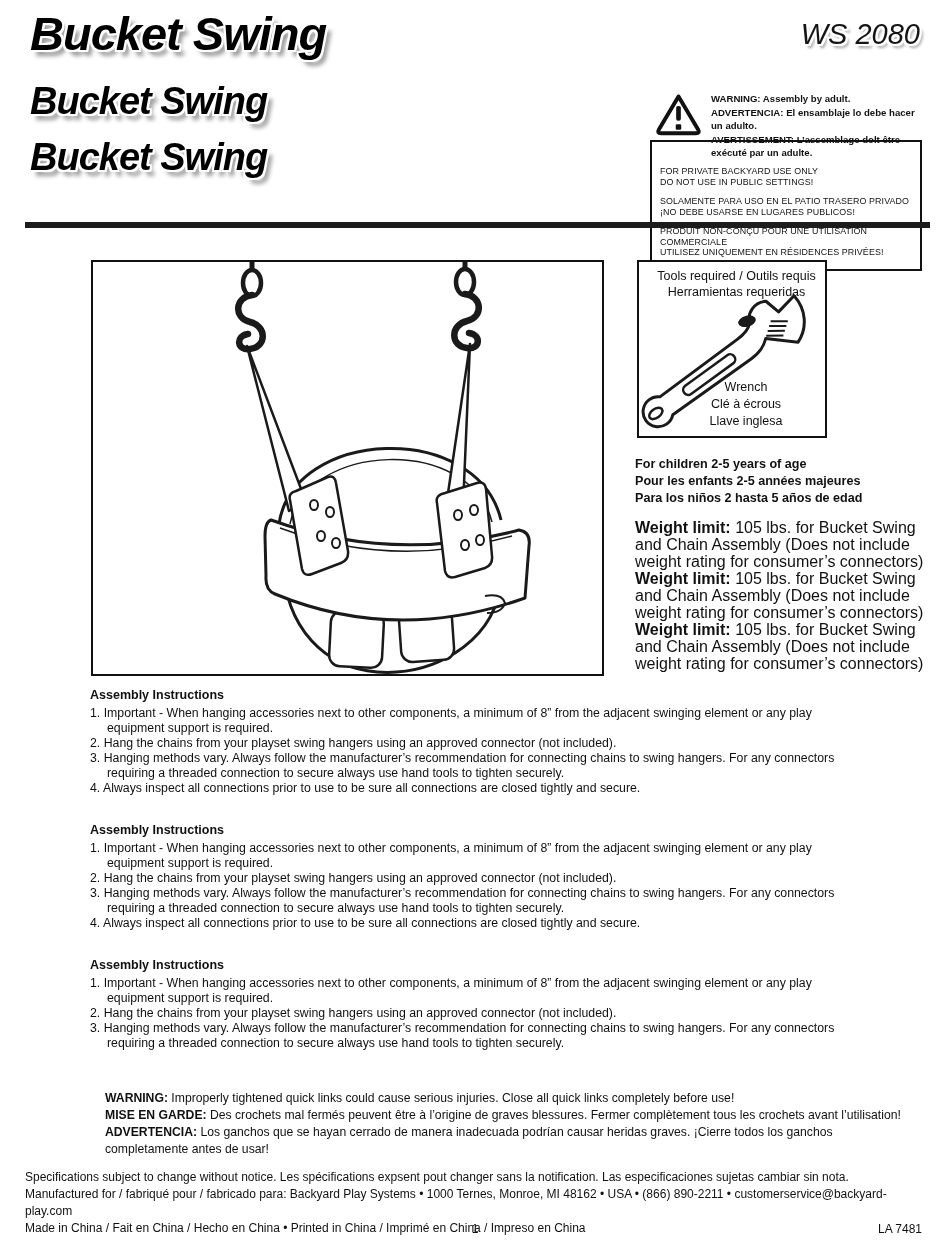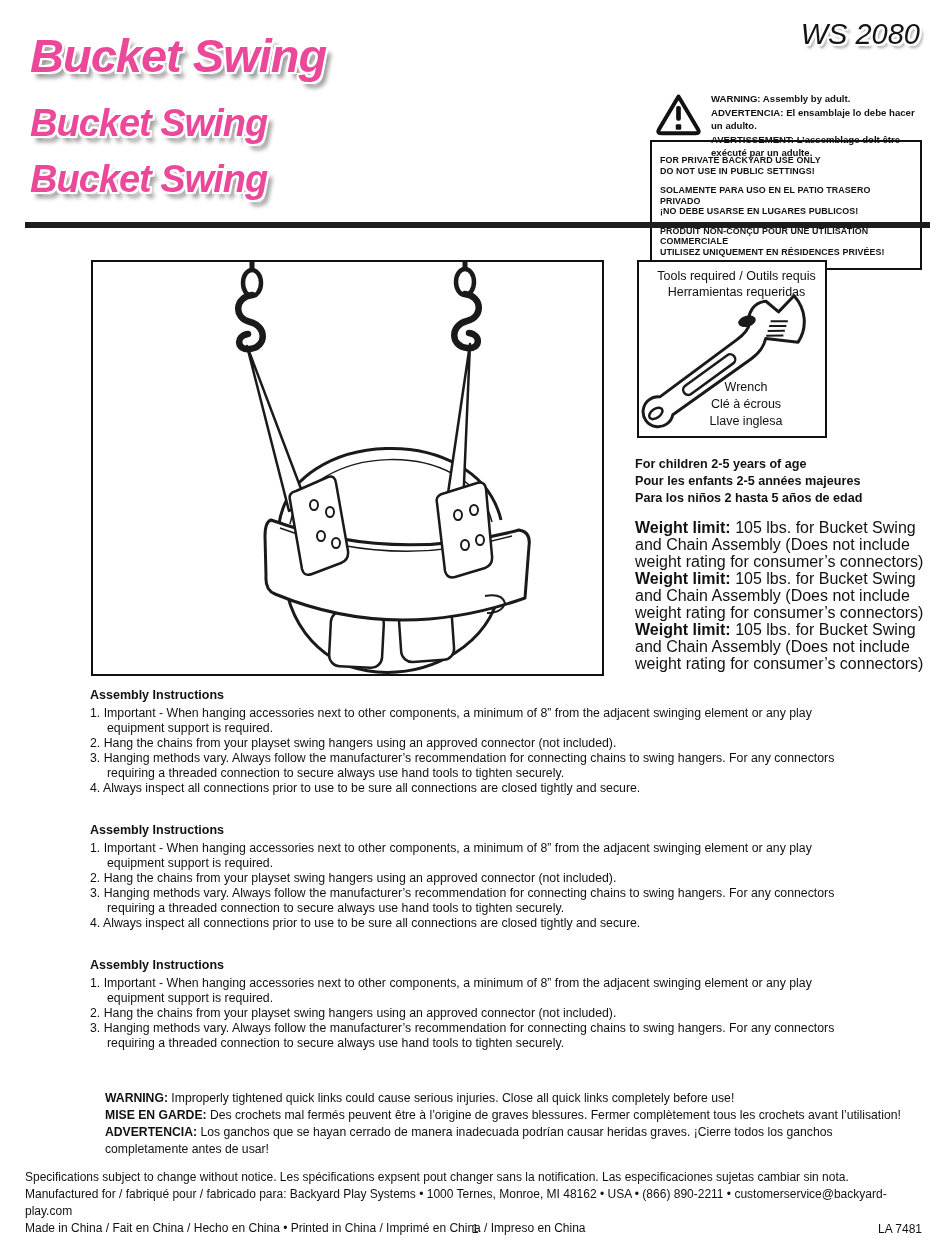--- a/index.html
+++ b/index.html
@@ -4,49 +4,48 @@
 <style>
   html,body{margin:0;padding:0;background:#e8e8e8;}
   .page{
     position:relative;width:950px;height:1255px;background:#fff;
     font-family:"Liberation Sans", sans-serif;color:#111;overflow:hidden;
   }
   .abs{position:absolute;}
 
   
   .display-title{
-    font-weight:bold;font-style:italic;color:#ec4899;letter-spacing:-1px;
+    font-weight:bold;font-style:italic;color:#000000;letter-spacing:-1px;
     white-space:nowrap;line-height:1;
     text-shadow:
       -2px -2px 0 #fff, 0 -2px 0 #fff, 2px -2px 0 #fff,
       -2px 0 0 #fff, 2px 0 0 #fff,
       -2px 2px 0 #fff, 0 2px 0 #fff, 2px 2px 0 #fff,
       5px 6px 4px #9a9a9a;
-    margin-top: 22px;
   }
   .t1{font-size:47px;}
   .t2{font-size:38px;}
   .t3{font-size:38px;}
   .model{
     font-weight:normal;font-style:italic;font-size:29px;color:#151515;line-height:1;
     text-shadow:
       -2px -2px 0 #fff, 0 -2px 0 #fff, 2px -2px 0 #fff,
       -2px 0 0 #fff, 2px 0 0 #fff,
       -2px 2px 0 #fff, 0 2px 0 #fff, 2px 2px 0 #fff,
       3px 4px 3px #9a9a9a;
   }
 
   
   .adult-warning{display:flex;align-items:flex-start;}
   .adult-warning .txt{margin-left:9px;font-weight:bold;font-size:9.6px;line-height:13.5px;letter-spacing:0;}
 
   
   .use-box{
-    border:2.5px solid #111;padding:13px 8px 2px 8px;box-sizing:border-box;
-    font-weight:bold;font-size:8.9px;line-height:10.5px;letter-spacing:0.1px;
+    border:2.5px solid #111;padding:24px 8px 2px 8px;box-sizing:border-box;
+    font-weight:normal;font-size:8.9px;line-height:10.5px;letter-spacing:0.1px;
   }
   .use-box .para{margin:0 0 9px 0;}
 
   .divider{background:#1c1c1c;}
 
   
   .art-box{border:2px solid #111;box-sizing:border-box;background:#fff;}
   .tools-box{border:2.5px solid #111;box-sizing:border-box;background:#fff;}
   .tools-title{position:absolute;top:6px;left:0;right:0;text-align:center;font-size:12.5px;line-height:16px;padding-left:9px;}
   .tool-names{position:absolute;right:4px;bottom:6px;width:150px;text-align:center;font-size:12.5px;line-height:17px;}

